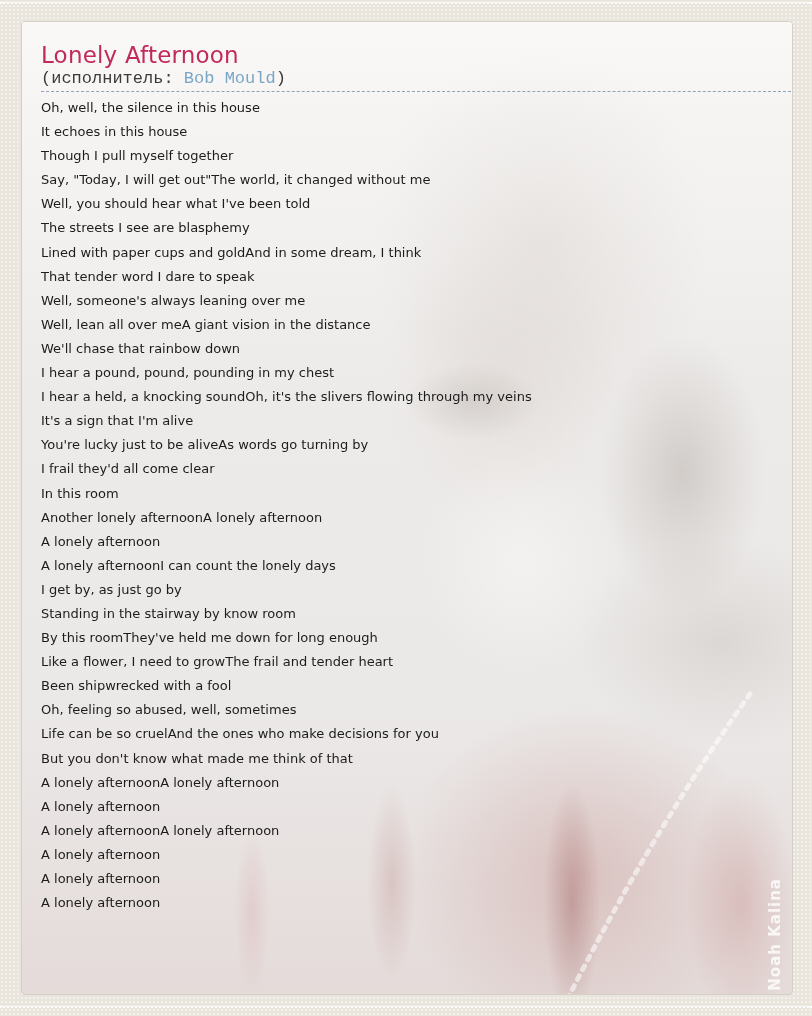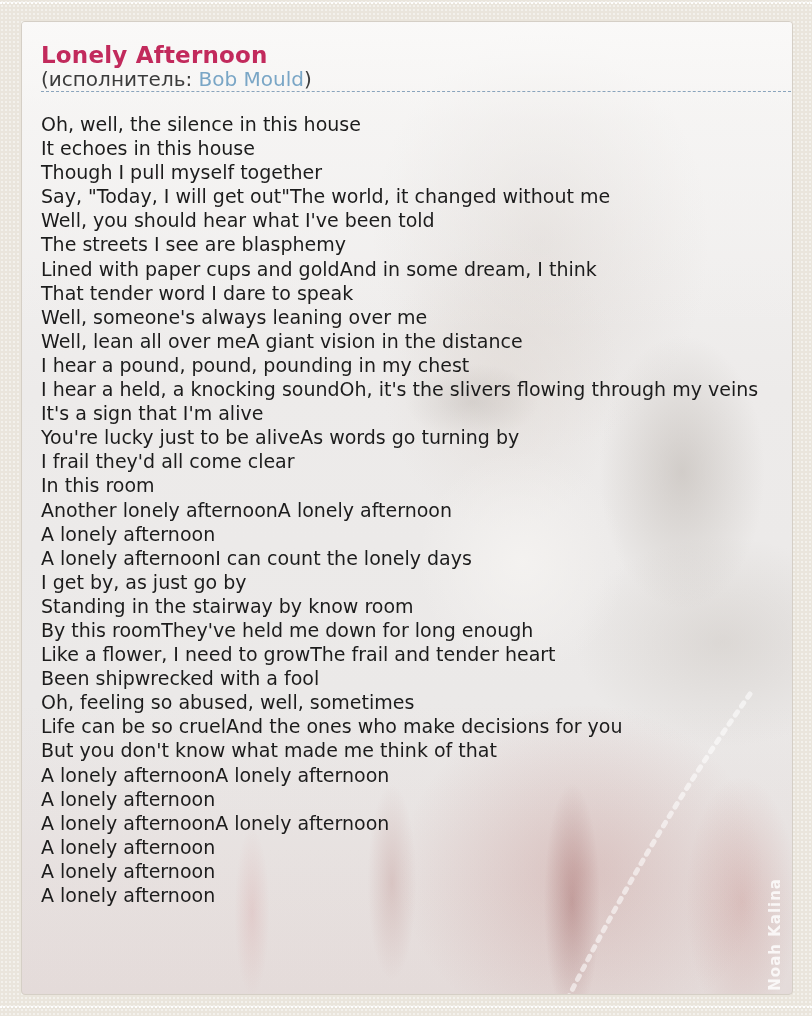--- a/index.html
+++ b/index.html
@@ -30,25 +30,25 @@
       radial-gradient(ellipse 210px 150px at 700px 620px, rgba(196,189,183,.4), rgba(196,189,183,0) 70%),
       radial-gradient(ellipse 260px 240px at 560px 850px, rgba(170,85,80,.22), rgba(170,85,80,0) 70%),
       radial-gradient(ellipse 40px 170px at 550px 880px, rgba(120,45,45,.28), rgba(120,45,45,0) 70%),
       radial-gradient(ellipse 35px 140px at 370px 860px, rgba(150,70,65,.18), rgba(150,70,65,0) 70%),
       radial-gradient(ellipse 25px 120px at 230px 890px, rgba(210,150,150,.25), rgba(210,150,150,0) 70%),
       radial-gradient(ellipse 80px 180px at 720px 880px, rgba(180,100,95,.25), rgba(180,100,95,0) 70%),
       linear-gradient(0deg, rgba(200,150,145,.15) 0%, rgba(200,150,145,0) 30%);
   }
   .photo svg{position:absolute;top:0;left:0;}
   .content{position:relative;padding:19px 12px 0 19px;}
-  h1.title{margin:0;font-size:23px;font-weight:700;line-height:28px;color:#c22a5c;letter-spacing:.2px;}
-  .subtitle{font-size:20px;line-height:20px;color:#3c3c3c;}
+  h1.title{margin:0;font-size:23px;font-weight:400;line-height:28px;color:#c22a5c;letter-spacing:.2px;}
+  .subtitle{font-size:17px;line-height:20px;color:#3c3c3c;font-family:Liberation Mono, monospace;}
   .artist{color:#7aa6c6;text-decoration:none;cursor:pointer;}
   .sep{width:750px;height:0;border-bottom:1px dashed #8aa4bc;margin-top:2px;}
-  .lyrics{margin-top:20px;font-size:19px;line-height:24.1px;color:#1c1c1c;white-space:nowrap;}
+  .lyrics{margin-top:4px;font-size:13px;line-height:24.1px;color:#1c1c1c;white-space:nowrap;}
   .line{height:24.1px;}
   .watermark{
     position:absolute;right:8px;bottom:3px;
     writing-mode:vertical-rl;transform:rotate(180deg);
     font-size:15px;font-weight:700;letter-spacing:1px;
     color:rgba(255,255,255,.8);
   }
 </style>
 </head>
 <body>
@@ -72,20 +72,21 @@
         <div class="line">Oh, well, the silence in this house</div>
         <div class="line">It echoes in this house</div>
         <div class="line">Though I pull myself together</div>
         <div class="line">Say, "Today, I will get out"The world, it changed without me</div>
         <div class="line">Well, you should hear what I've been told</div>
         <div class="line">The streets I see are blasphemy</div>
         <div class="line">Lined with paper cups and goldAnd in some dream, I think</div>
         <div class="line">That tender word I dare to speak</div>
         <div class="line">Well, someone's always leaning over me</div>
         <div class="line">Well, lean all over meA giant vision in the distance</div>
+        <div class="line">We'll chase that rainbow down</div>
         <div class="line">I hear a pound, pound, pounding in my chest</div>
         <div class="line">I hear a held, a knocking soundOh, it's the slivers flowing through my veins</div>
         <div class="line">It's a sign that I'm alive</div>
         <div class="line">You're lucky just to be aliveAs words go turning by</div>
         <div class="line">I frail they'd all come clear</div>
         <div class="line">In this room</div>
         <div class="line">Another lonely afternoonA lonely afternoon</div>
         <div class="line">A lonely afternoon</div>
         <div class="line">A lonely afternoonI can count the lonely days</div>
         <div class="line">I get by, as just go by</div>

